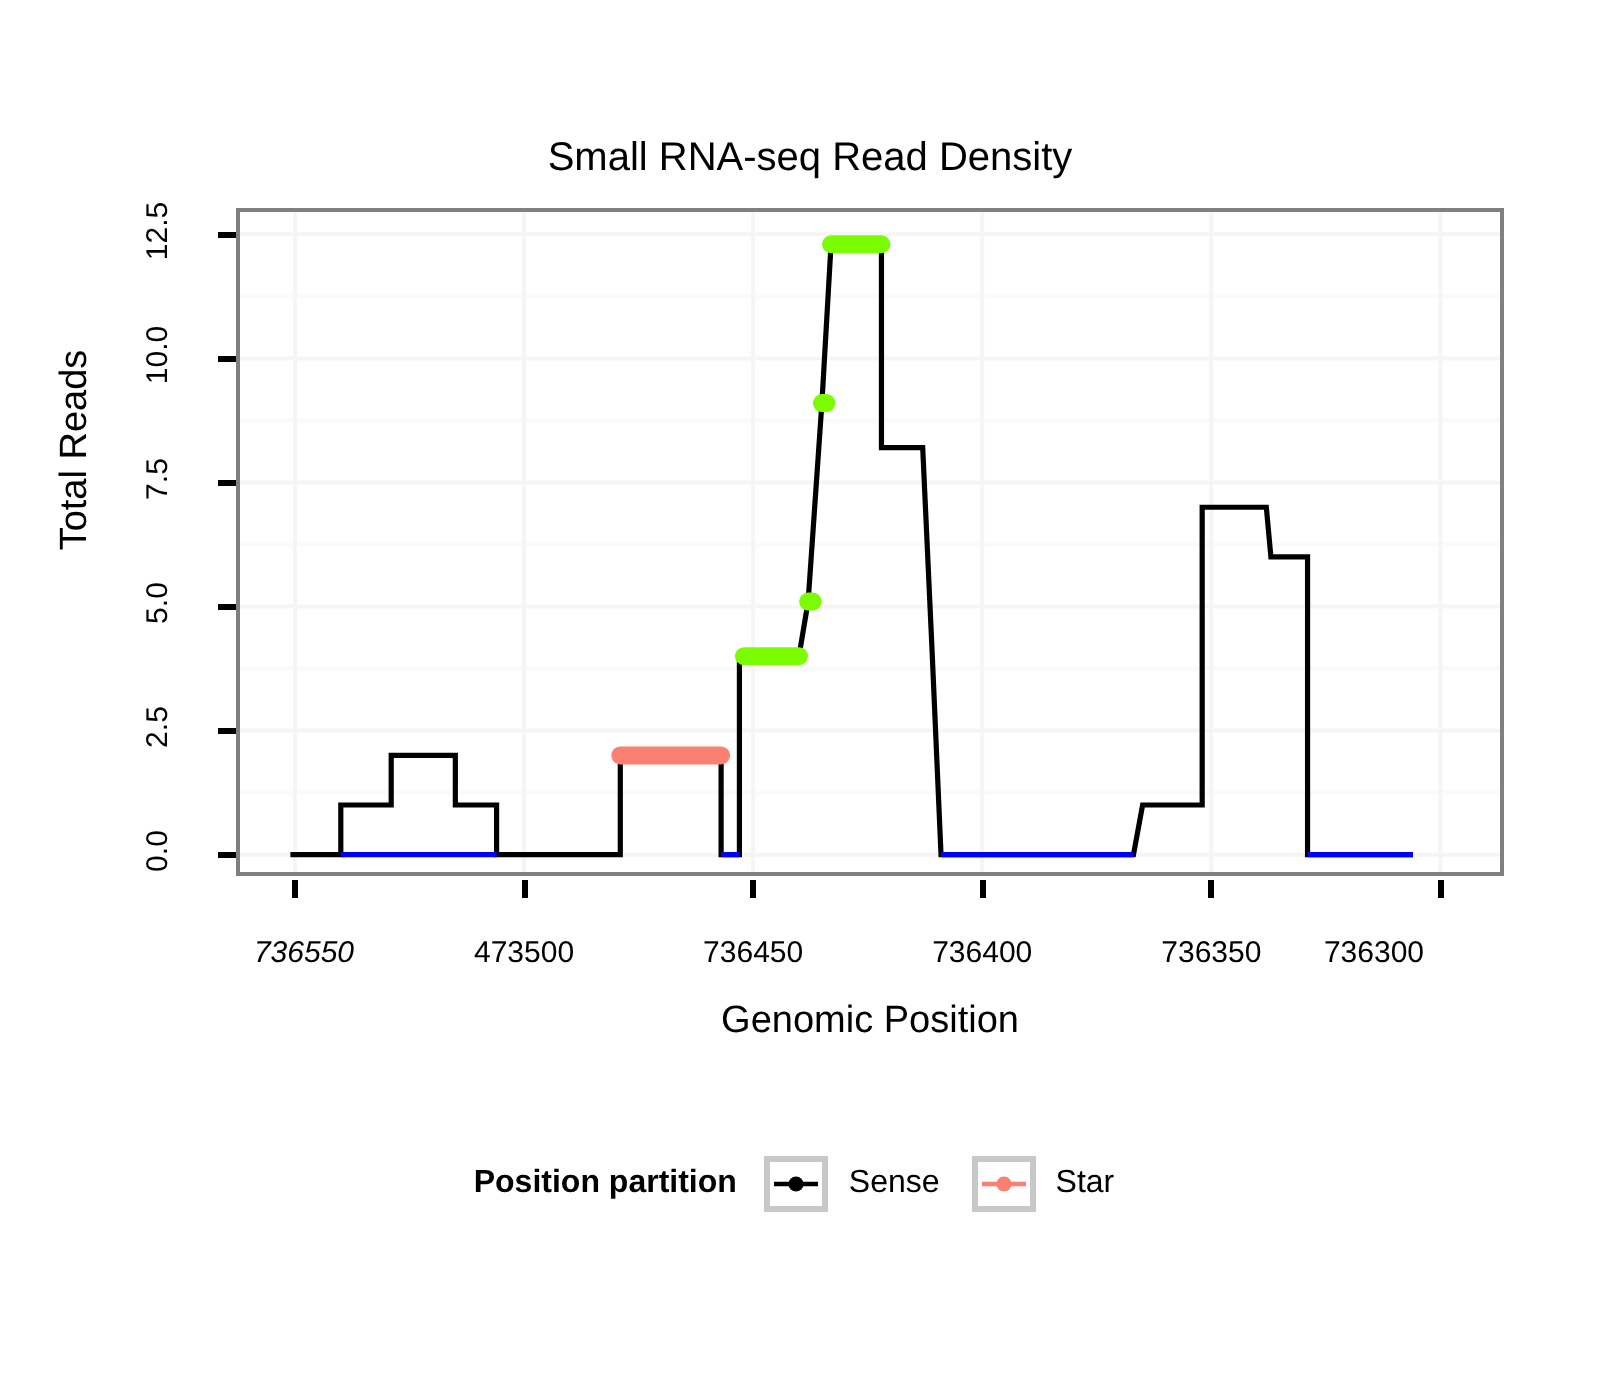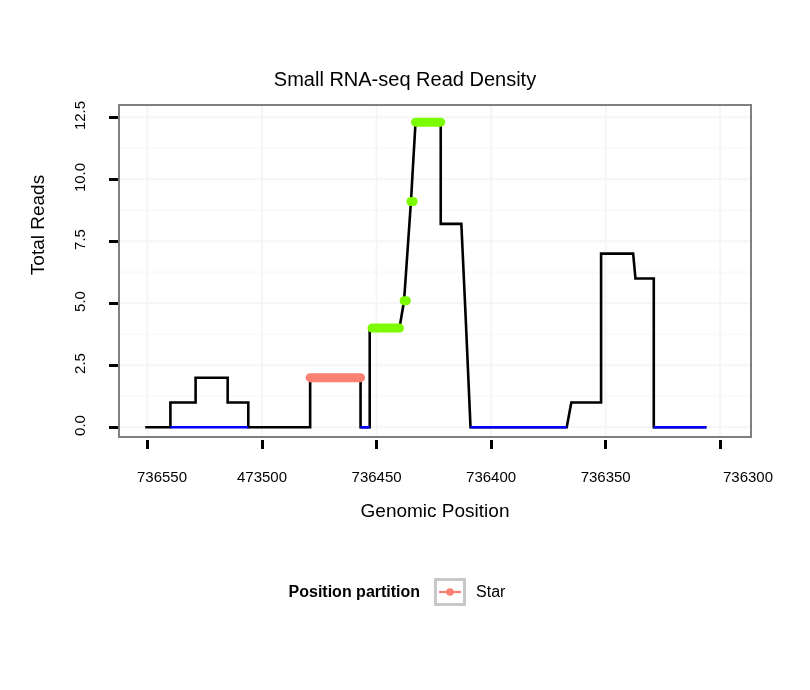--- a/index.html
+++ b/index.html
@@ -218,36 +218,45 @@
       <div class="ytick-label-wrap" style="top: 169.195px;">
         <div class="ytick-label" style="top: 0px;">10.0</div>
       </div>
       <div class="ytick" style="top: 115.665px;"></div>
       <div class="ytick-label-wrap" style="top: 107.165px;">
         <div class="ytick-label" style="top: 0px;">12.5</div>
       </div>
     </div>
   <div id="xticks-layer">
       <div class="xtick" style="left: 145.991px;"></div>
-      <div class="xtick-label" style="left: 162px;">736550</div>
+      <div class="xtick-label" style="left: 152px; font-style: italic;">736550</div>
       <div class="xtick" style="left: 260.536px;"></div>
       <div class="xtick-label" style="left: 262.036px;">473500</div>
       <div class="xtick" style="left: 375.082px;"></div>
       <div class="xtick-label" style="left: 376.582px; text-align: center;">736450</div>
       <div class="xtick" style="left: 489.627px;"></div>
       <div class="xtick-label" style="left: 491.127px;">736400</div>
       <div class="xtick" style="left: 604.173px;"></div>
       <div class="xtick-label" style="left: 605.673px;">736350</div>
       <div class="xtick" style="left: 718.718px;"></div>
-      <div class="xtick-label" style="left: 748px;">736300</div>
+      <div class="xtick-label" style="left: 687px;">736300</div>
     </div>
 
   <div id="legend">
     <div id="legend-title">Position partition</div>
     <div id="legend-items" style="display:flex;align-items:center;">
+        <div class="legend-item">
+          <div class="legend-key">
+            <svg width="24" height="20">
+              <line x1="1" y1="10" x2="23" y2="10" stroke="#000000" stroke-width="2.2"></line>
+              <circle cx="12" cy="10" r="3.8" fill="#000000"></circle>
+            </svg>
+          </div>
+          <div class="legend-label">Sense</div>
+        </div>
         <div class="legend-item">
           <div class="legend-key">
             <svg width="24" height="20">
               <line x1="1" y1="10" x2="23" y2="10" stroke="#FA8072" stroke-width="2.2"></line>
               <circle cx="12" cy="10" r="3.8" fill="#FA8072"></circle>
             </svg>
           </div>
           <div class="legend-label">Star</div>
         </div>
       </div>

